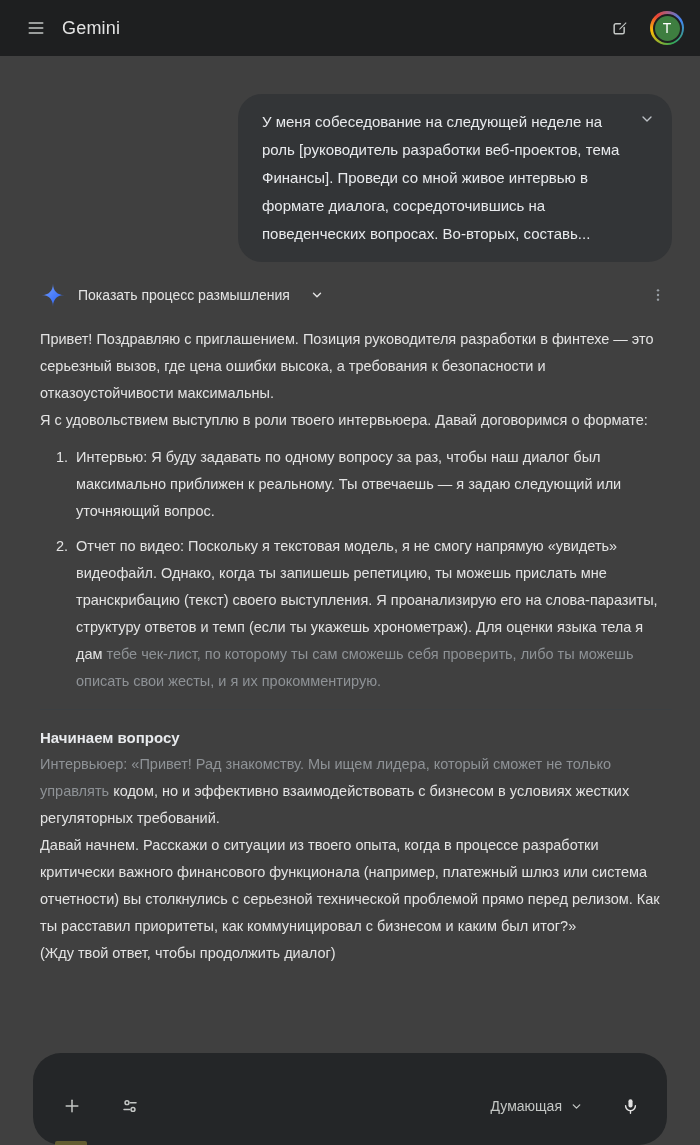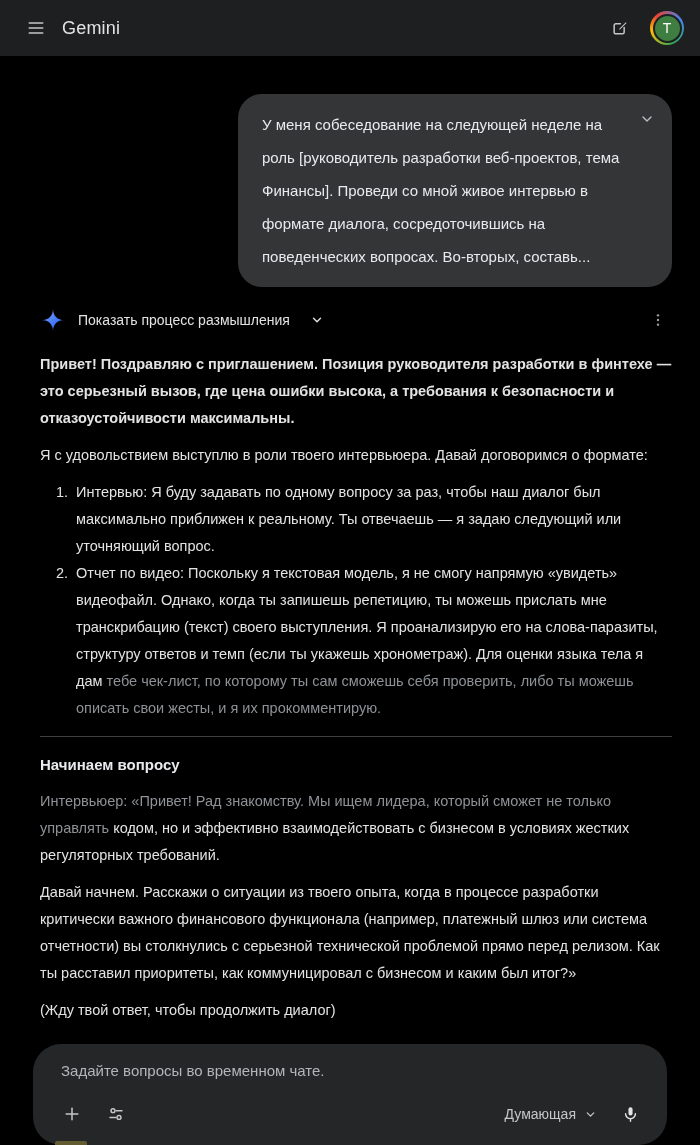--- a/index.html
+++ b/index.html
@@ -1,20 +1,20 @@
 <!DOCTYPE html>
 <html lang="ru"><head>
 <meta charset="utf-8">
 <style>
   * { margin:0; padding:0; box-sizing:border-box; }
   html,body { background:#131314; }
   body { font-family:"Liberation Sans","DejaVu Sans",sans-serif; }
   .app {
     width:700px; height:1145px; margin:0 auto; position:relative;
-    background:#000000; color:#e3e3e3; overflow:hidden;
+    background:#404040; color:#e3e3e3; overflow:hidden;
     display:flex; flex-direction:column;
   }
   
   .topbar {
     height:56px; background:#1e1f20; flex:0 0 auto;
     display:flex; align-items:center; padding:0 16px;
   }
   .icon-btn {
     width:40px; height:40px; border-radius:50%; border:none; background:transparent;
     display:flex; align-items:center; justify-content:center; cursor:pointer; color:#c4c7c5;
@@ -30,56 +30,56 @@
     width:100%; height:100%; border-radius:50%; background:#3e7e40; border:2px solid #1e1f20;
     display:flex; align-items:center; justify-content:center;
     color:#fff; font-size:14px;
   }
   
   .chat { flex:1 1 auto; padding:0 28px 0 40px; position:relative; }
   .user-bubble {
     margin:38px 0 0 auto; width:434px; position:relative;
     background:#333537; border-radius:24px;
     padding:14px 46px 14px 24px;
-    font-size:15px; line-height:33px; color:#e8eaed;
+    font-size:15px; line-height:28px; color:#e8eaed;
   }
   .bubble-chevron {
     position:absolute; top:14px; right:14px; color:#bdc1c6; cursor:pointer;
     width:22px; height:22px; display:flex; align-items:center; justify-content:center;
     background:transparent; border:none;
   }
   .thinking-row {
     margin-top:18px; height:30px; display:flex; align-items:center; gap:12px;
   }
   .thinking-toggle {
     display:flex; align-items:center; gap:20px; background:transparent; border:none;
     color:#e3e3e3; font-size:14px; cursor:pointer; font-family:inherit;
   }
   .thinking-row .spacer { flex:1; }
   .kebab { color:#9aa0a6; }
   
   .response { margin-top:16px; font-size:14.5px; line-height:27px; color:#e3e3e3; }
-  .response p { margin-top:10px; }
-  .response p:first-child { margin-top:12px;font-weight:bold; }
+  .response p { }
+  .response p:first-child { margin-top:12px; }
   .response ol { margin-top:10px; padding-left:32px; }
-  .response li { margin-top:0; padding-left:4px; }
+  .response li { margin-top:8px; padding-left:4px; }
   .response li:first-child { margin-top:0; }
   b { font-weight:normal; }
   .dim { color:#8e9296; }
   .rule { border:none; border-top:1px solid #3c4043; margin:14px 0 14px 0; }
   .section-heading { font-size:15px; font-weight:bold; color:#e8eaed; margin-top:2px; }
   .italic { }
   
   .composer-wrap { flex:0 0 auto; padding:0 33px; margin-top:auto; }
   .composer {
     background:#242628; border-radius:28px; padding:18px 20px 14px 22px;
     min-height:92px; display:flex; flex-direction:column; cursor:text;
   }
   .composer-placeholder { color:#b3b6b9; font-size:15px; padding-left:6px; }
-  .composer-controls { display:flex; align-items:center; margin-top:18px; gap:10px; }
+  .composer-controls { display:flex; align-items:center; margin-top:18px; gap:24px; }
   .composer-controls .spacer { flex:1; }
   .model-picker {
     display:flex; align-items:center; gap:8px; background:transparent; border:none;
     color:#c4c7c5; font-size:14px; cursor:pointer; font-family:inherit; padding:4px 6px;
   }
   .corner-fragment {
     position:absolute; left:55px; bottom:0; width:32px; height:4px;
     background:#6f6632; border-radius:2px 2px 0 0; opacity:.85;
   }
   svg { display:block; }
@@ -169,21 +169,20 @@
       <hr class="rule">
       <div class="section-heading">Начинаем вопросу</div>
       <p><b class="dim">Интервьюер:</b><span class="dim"> «Привет! Рад знакомству. Мы ищем лидера, который сможет не только управлять </span><span>кодом, но и эффективно взаимодействовать с бизнесом в условиях жестких регуляторных требований.</span></p>
       <p><span>Давай начнем. Расскажи о ситуации из твоего опыта, когда в процессе разработки критически важного финансового функционала (например, платежный шлюз или система отчетности) вы столкнулись с серьезной технической проблемой прямо перед релизом. </span><b>Как ты расставил приоритеты, как коммуницировал с бизнесом и каким был итог?</b><span>»</span></p>
       <p class="italic">(Жду твой ответ, чтобы продолжить диалог)</p>
     </div>
   </div>
 
   <div class="composer-wrap">
     <div class="composer">
-      <div class="composer-placeholder">Задайте вопросы во временном чате.</div>
       <div class="composer-controls">
         <button class="icon-btn" style="width:34px;height:34px;">
           <span>
             <svg width="20" height="20" viewBox="0 0 24 24" fill="none" stroke="#c4c7c5" stroke-width="1.8" stroke-linecap="round">
               <line x1="12" y1="5" x2="12" y2="19"></line>
                 <line x1="5" y1="12" x2="19" y2="12"></line>
             </svg>
           </span>
         </button>
         <button class="icon-btn" style="width:34px;height:34px;">

